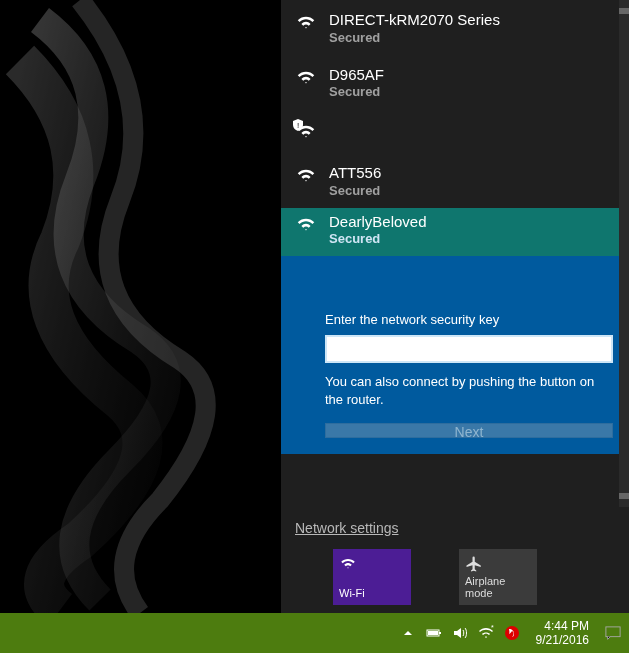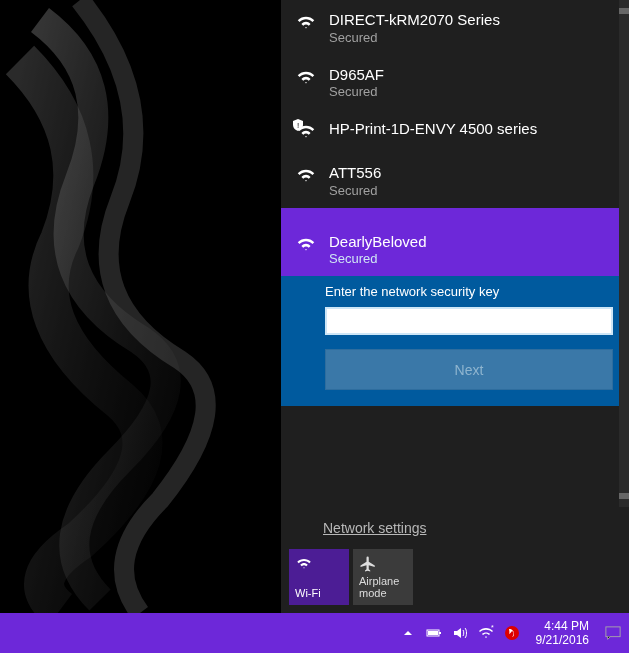--- a/index.html
+++ b/index.html
@@ -11,44 +11,44 @@
   .wifi-panel { position: absolute; right: 0; top: 0; width: 348px; height: 613px; background: #1f1f1f; display: flex; flex-direction: column; }
   .network-list { flex: 1; overflow-y: auto; position: relative; }
   .scroll-track { position:absolute; right:0; top:0; width:10px; height:100%; background:#2a2a2a;}
   .scroll-thumb { position:absolute; right:0; top:8px; width:10px; height:6px; background:#666;}
   .scroll-thumb2 { position:absolute; right:0; bottom:8px; width:10px; height:6px; background:#666;}
 
   .network-item { padding: 10px 14px 10px 14px; display: flex; gap: 12px; cursor: pointer; }
   .network-item .wifi-ico { width: 22px; height: 22px; flex-shrink: 0; margin-top: 2px; }
   .network-item .info { display: flex; flex-direction: column; }
   .net-name { color: #fff; font-size: 15px; line-height: 1.3; }
-  .net-status { color: #a0a0a0; font-size: 13px; }
-
-  .network-item.selected { background: #6d28d9; padding-top:24px; }
+  .net-status { color: #a0a0a0; font-size: 13px; font-weight: bold; }
+
+  .network-item.selected { background: #0f766e; padding-top:4px; }
   .network-item.selected .net-status { color: #cfe5f4; }
 
   .expanded { background: #005a9e; padding: 8px 16px 16px 44px; color: #fff; }
-  .prompt-label { font-size: 13px; margin-bottom: 8px; }
+  .prompt-label { font-size: 13px; margin-bottom: 8px; margin-top: 48px; }
   .key-input { width: 100%; height: 28px; border: 2px solid #cde6f7; background: #fff; padding: 2px 6px; font-size: 13px; }
   .hint { font-size: 13px; margin-top: 10px; line-height: 1.4; }
   .btn-row { display: flex; gap: 8px; margin-top: 14px; }
-  .btn { flex: 1; height: 41px; background: #3a78a8; color: #fff; border: 1px solid #2e6d9e; font-size: 14px; cursor: pointer; }
+  .btn { flex: 1; height: 15px; background: #3a78a8; color: #fff; border: 1px solid #2e6d9e; font-size: 14px; cursor: pointer; }
   .btn.disabled { color: #8fb5cf; }
 
   .settings-link { padding: 12px 14px 8px; }
-  .settings-link span { color: #b8b8b8; font-size: 14px; text-decoration: underline; cursor: pointer; margin-left: 28px;}
+  .settings-link span { color: #b8b8b8; font-size: 14px; text-decoration: underline; cursor: pointer;}
 
   .tiles { display: flex; gap: 4px; padding: 4px 8px 8px; }
-  .tile { width: 60px; height: 56px; display: flex; flex-direction: column; justify-content: space-between; padding: 6px; cursor: pointer; }
+  .tile { width: 78px; height: 56px; display: flex; flex-direction: column; justify-content: space-between; padding: 6px; cursor: pointer; margin-left: 44px; }
   .tile.wifi { background: #4c1d95; color: #fff; }
   .tile.air { background: #3b3b3b; color: #ddd; }
   .tile-label { font-size: 11px; }
   .tile-ico { width: 18px; height: 18px; }
 
-  .taskbar { position: absolute; left: 0; bottom: 0; width: 100%; height: 40px; background: #6d28d9; display: flex; align-items: center; justify-content: flex-end; padding: 0 8px; gap: 10px; }
+  .taskbar { position: absolute; left: 0; bottom: 0; width: 100%; height: 40px; background: #4d7c0f; display: flex; align-items: center; justify-content: flex-end; padding: 0 8px; gap: 10px; }
   .tray-icons { display: flex; align-items: center; gap: 10px; }
   .tray-ico { width: 16px; height: 16px; color: #fff; display:flex; align-items:center; justify-content:center;}
   .clock { color: #fff; font-size: 12px; line-height: 1.2; text-align: right; padding: 0 6px; }
 
   .shield { position: relative; }
   .shield-badge { position:absolute; left:-2px; top:-2px; width:10px; height:12px; }
 </style>
 </head>
 <body>
 
@@ -103,21 +103,20 @@
       <span class="wifi-ico shield">
         <svg class="shield-badge" viewBox="0 0 10 12">
             <path fill="#fff" d="M5 0l5 2v4c0 3-2 5-5 6-3-1-5-3-5-6V2z"></path>
             <text x="5" y="9" font-size="8" text-anchor="middle" fill="#000">!</text>
           </svg>
         <svg viewBox="0 0 24 24">
             <path fill="#fff" d="M3 9c5-5 13-5 18 0l-2 2c-4-4-10-4-14 0zm4 4c3-3 7-3 10 0l-2 2c-2-2-4-2-6 0zm4 4l1 1 1-1c-1-1-1-1-2 0z"></path>
           </svg>
       </span>
       <div class="info">
-        <div class="net-name">HP-Print-1D-ENVY 4500 series</div>
       </div>
     </div>
 
     <div class="network-item">
       <span class="wifi-ico">
         <svg viewBox="0 0 24 24">
             <path fill="#fff" d="M3 9c5-5 13-5 18 0l-2 2c-4-4-10-4-14 0zm4 4c3-3 7-3 10 0l-2 2c-2-2-4-2-6 0zm4 4l1 1 1-1c-1-1-1-1-2 0z"></path>
           </svg>
       </span>
       <div class="info">
@@ -134,20 +133,21 @@
       </span>
       <div class="info">
         <div class="net-name">DearlyBeloved</div>
         <div class="net-status">Secured</div>
       </div>
     </div>
 
     <div class="expanded">
       <div class="prompt-label">Enter the network security key</div>
       <input type="password" class="key-input" value="" style="">
+      <div class="hint">You can also connect by pushing the button on the router.</div>
       <div class="btn-row">
         <button class="btn disabled">Next</button>
       </div>
     </div>
   </div>
 
   <div class="settings-link">
     <span>Network settings</span>
   </div>
 

